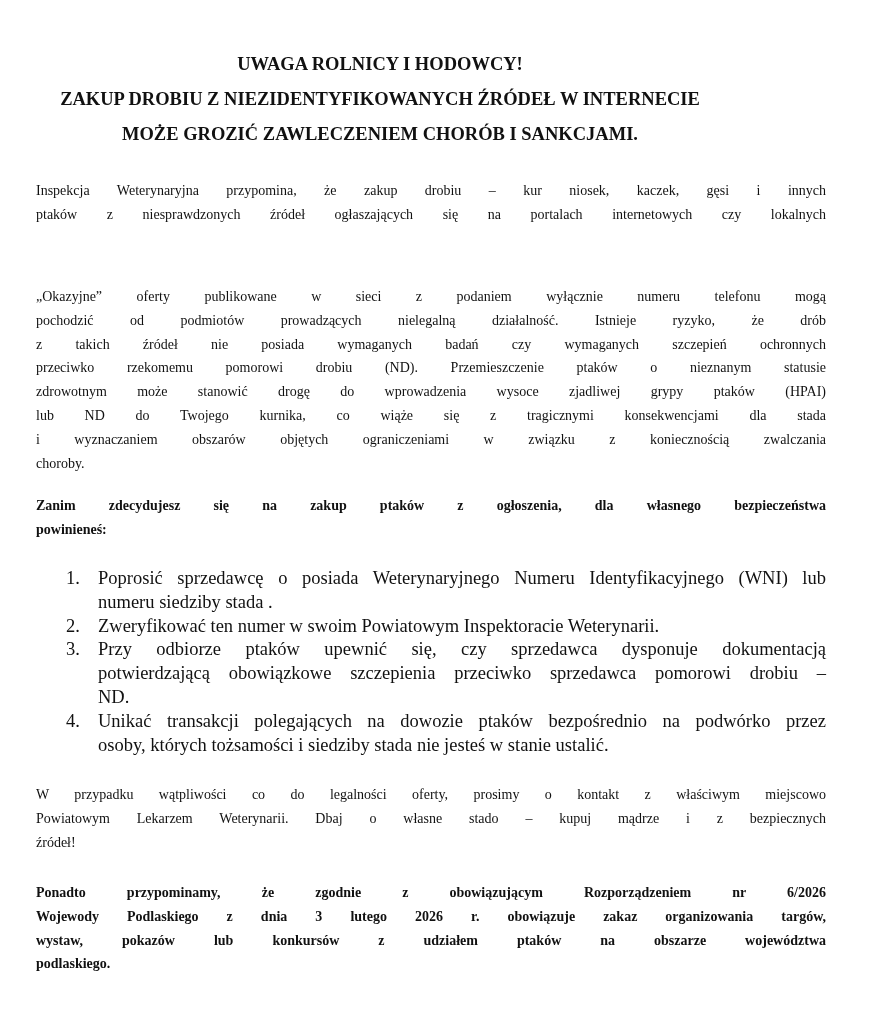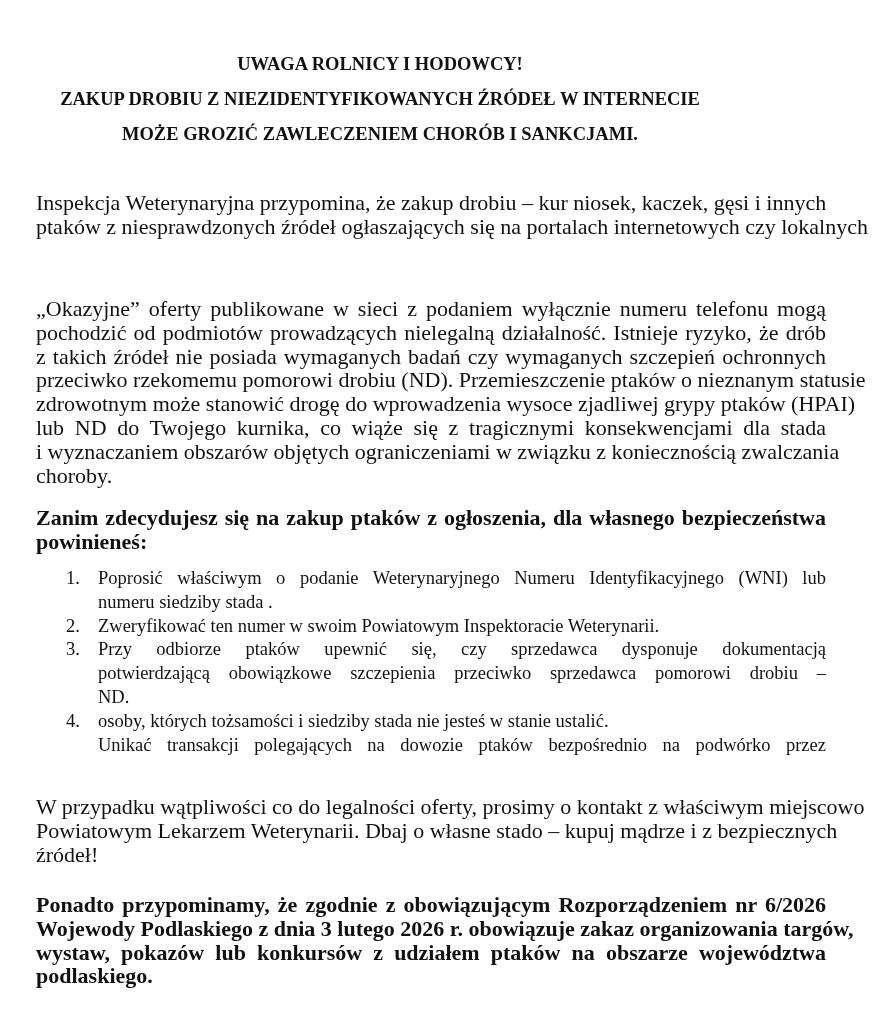--- a/index.html
+++ b/index.html
@@ -6,21 +6,21 @@
     body {
       width: 872px; height: 1024px; overflow: hidden; position: relative;
       font-family: "Liberation Serif", serif; color: #111111;
     }
     .title {
       position: absolute; left: 0; width: 760px; text-align: center;
       font-weight: bold; font-size: 18.5px; line-height: 22px; white-space: nowrap;
     }
     .para {
       position: absolute; left: 36px; width: 790px;
-      font-size: 22px; line-height: 23.8px; margin-top: 12px;
+      font-size: 14px; line-height: 23.8px;
     }
     .line {
       display: block; height: 23.8px; white-space: nowrap;
       text-align: justify; text-align-last: justify;
     }
     .line.last { text-align-last: left; }
     .bold { font-weight: bold; }
     .list { position: absolute; left: 66px; width: 760px; font-size: 18.5px; line-height: 23.8px; }
     .item { position: relative; padding-left: 32px; }
     .num { position: absolute; left: 0; top: 0; }
@@ -51,37 +51,37 @@
   </div>
 
   <div class="para bold" style="top:494px">
     <span class="line">Zanim zdecydujesz się na zakup ptaków z ogłoszenia, dla własnego bezpieczeństwa</span>
     <span class="line last">powinieneś:</span>
   </div>
 
   <div class="list" style="top:567px">
     <div class="item">
       <span class="num">1.</span>
-      <span class="line">Poprosić właściwym o podanie Weterynaryjnego Numeru Identyfikacyjnego (WNI) lub</span>
+      <span class="line">Poprosić sprzedawcę o posiada Weterynaryjnego Numeru Identyfikacyjnego (WNI) lub</span>
       <span class="line last">numeru siedziby stada  .</span>
     </div>
     <div class="item">
       <span class="num">2.</span>
       <span class="line last">Zweryfikować ten numer w swoim Powiatowym Inspektoracie Weterynarii.</span>
     </div>
     <div class="item">
       <span class="num">3.</span>
       <span class="line">Przy odbiorze ptaków upewnić się, czy sprzedawca dysponuje dokumentacją</span>
       <span class="line">potwierdzającą obowiązkowe  szczepienia przeciwko  sprzedawca pomorowi drobiu –</span>
       <span class="line last">ND.</span>
     </div>
     <div class="item">
       <span class="num">4.</span>
+      <span class="line">Unikać  transakcji  polegających na dowozie ptaków bezpośrednio na podwórko przez</span>
       <span class="line last">osoby, których tożsamości i siedziby stada nie jesteś w stanie ustalić.</span>
-      <span class="line">Unikać  transakcji  polegających na dowozie ptaków bezpośrednio na podwórko przez</span>
     </div>
   </div>
 
   <div class="para" style="top:783px">
     <span class="line">W przypadku wątpliwości co do legalności oferty, prosimy o kontakt z właściwym miejscowo</span>
     <span class="line">Powiatowym Lekarzem Weterynarii. Dbaj o własne stado – kupuj mądrze i z bezpiecznych</span>
     <span class="line last">źródeł!</span>
   </div>
 
   <div class="para bold" style="top:881px">

